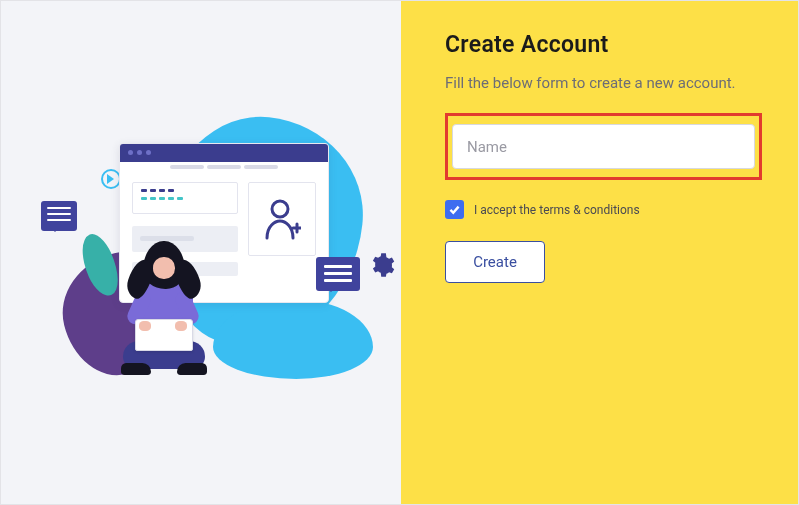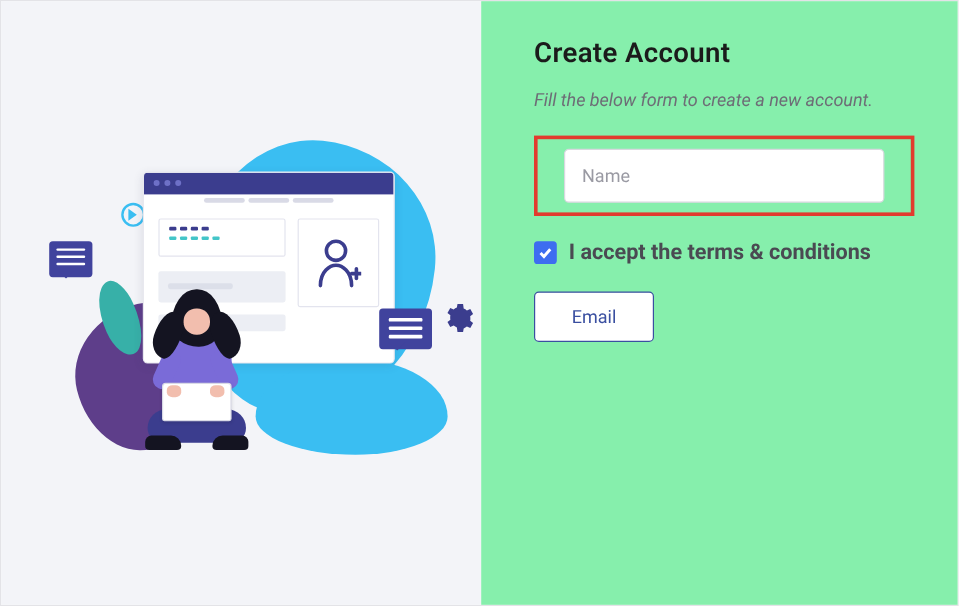--- a/index.html
+++ b/index.html
@@ -1,30 +1,30 @@
 <!DOCTYPE html>
 <html><head>
   <meta charset="utf-8">
   <style>
     * { margin:0; padding:0; box-sizing:border-box; font-family: -apple-system, BlinkMacSystemFont, "Segoe UI", Roboto, "Helvetica Neue", Arial, sans-serif; }
     body { width:799px; height:505px; overflow:hidden; background:#fff; }
     .page { width:799px; height:505px; display:flex; border:1px solid #e3e3e7; position:relative; }
     .left { width:400px; height:100%; background:#f3f4f8; display:flex; align-items:center; justify-content:center; position:relative; }
-    .right { flex:1; height:100%; background:#86efac; padding:30px 36px 20px 44px; position:relative; }
+    .right { flex:1; height:100%; background:#fde047; padding:30px 36px 20px 44px; position:relative; }
     h1.title { font-size:23px; font-weight:600; color:#1b1b1b; letter-spacing:0.3px; margin-bottom:14px; }
-    p.subtitle { font-size:15px; color:#6d6d76; line-height:1.55; margin-bottom:18px; max-width:300px;font-style:italic; }
+    p.subtitle { font-size:15px; color:#6d6d76; line-height:1.55; margin-bottom:18px; max-width:300px; }
     .form { display:flex; flex-direction:column; gap:16px; }
-    .form-box { border:3px solid #e23b2e; padding:8px 22px; }
+    .form-box { border:3px solid #e23b2e; padding:8px 4px; }
     .field { width:100%; }
     .field input { width:100%; height:45px; border:1px solid #d7d8de; border-radius:4px; padding:0 14px; font-size:15px; color:#333; background:#fff; outline:none; }
     .field input::placeholder { color:#9a9aa3; }
     .terms-row { display:flex; align-items:center; gap:10px; margin:20px 0 22px 0; }
     .checkbox { width:19px; height:19px; border-radius:3px; background:#3e6df0; display:flex; align-items:center; justify-content:center; flex:none; }
     .checkbox svg { width:13px; height:13px; stroke:#fff; stroke-width:3; fill:none; }
-    .terms-text { font-size:18px; color:#4a4a52;font-weight:bold; }
+    .terms-text { font-size:12px; color:#4a4a52; }
     .buttons { display:flex; justify-content:space-between; gap:16px; }
     .btn { height:42px; border-radius:4px; font-size:15px; display:flex; align-items:center; justify-content:center; cursor:pointer; }
     .btn-login { width:100px; border:1.5px solid #3a4fa0; color:#3a4fa0; background:#fff; }
     .btn-register { width:118px; border:none; background:#3e6df0; color:#fff; }
 
     
     .illus { position:relative; width:320px; height:260px; }
     .blob-back { position:absolute; left:120px; top:-6px; width:200px; height:230px; background:#3abef2; border-radius:48% 52% 58% 42% / 50% 42% 58% 50%; transform:rotate(6deg); }
     .blob-purple { position:absolute; left:22px; top:130px; width:120px; height:120px; background:#5e3e8a; border-radius:55% 45% 60% 40% / 48% 58% 42% 52%; transform:rotate(-14deg); }
     .blob-teal { position:absolute; left:172px; top:176px; width:160px; height:80px; background:#3abef2; border-radius:50% 50% 48% 52% / 60% 60% 40% 40%; }
@@ -181,17 +181,17 @@
     <div class="terms-row">
       <span class="checkbox">
         <svg viewBox="0 0 16 16">
             <polyline points="3,8.5 6.5,12 13,4.5"></polyline>
           </svg>
       </span>
       <span class="terms-text">I accept the terms &amp; conditions</span>
     </div>
 
     <div class="buttons">
-      <div class="btn btn-login">Email</div>
+      <div class="btn btn-login">Create</div>
     </div>
 
   </div>
 </div>
 
 </body></html>

